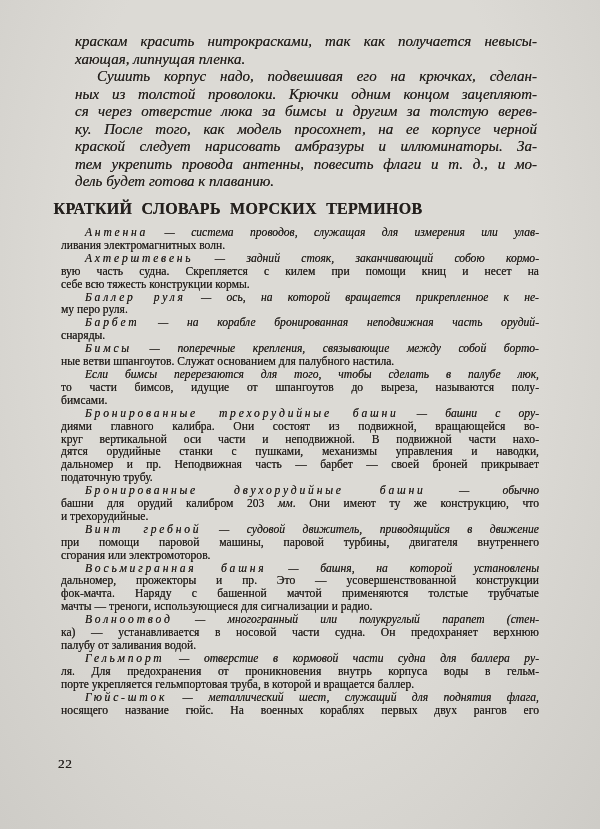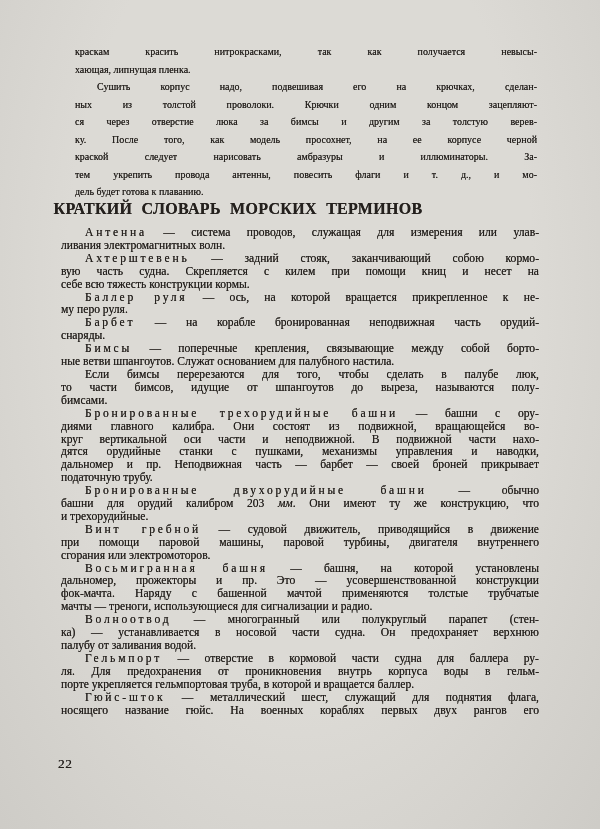--- a/index.html
+++ b/index.html
@@ -10,38 +10,38 @@
   }
   .page {
     position: relative;
     width: 600px; height: 829px;
     background: radial-gradient(ellipse at 50% 35%, #dcdad5 55%, #c9c7c2 115%);
     color: #24201d;
     text-shadow: 0 0 0.35px rgba(20,16,12,0.75);
   }
   .intro {
     position: absolute;
-    left: 75px; top: 43px; width: 462px;
-    font-size: 10px; line-height: 17.55px;
+    left: 75px; top: 33px; width: 462px;
+    font-size: 15px; line-height: 17.55px; font-style: italic;
   }
   .intro .line.indent { text-indent: 22px; }
   .heading {
     position: absolute;
     left: 0; top: 199px; width: 476px;
     text-align: center;
     font-weight: bold;
     font-size: 16px; line-height: 19px;
     letter-spacing: 0.3px; word-spacing: 5px;
   }
   .dict {
     position: absolute;
     left: 61px; top: 227px; width: 478px;
     font-size: 11.6px; line-height: 12.9px;
   }
-  .dict .line.indent { text-indent: 24px; }
+  .dict .line.indent { text-indent: 24px; font-style: italic; }
   .para { margin: 0; padding: 0; }
   .line {
     text-align: justify;
     text-align-last: justify;
     text-justify: inter-word;
   }
   .line.last {
     text-align: right;
     text-align-last: left;
   }

